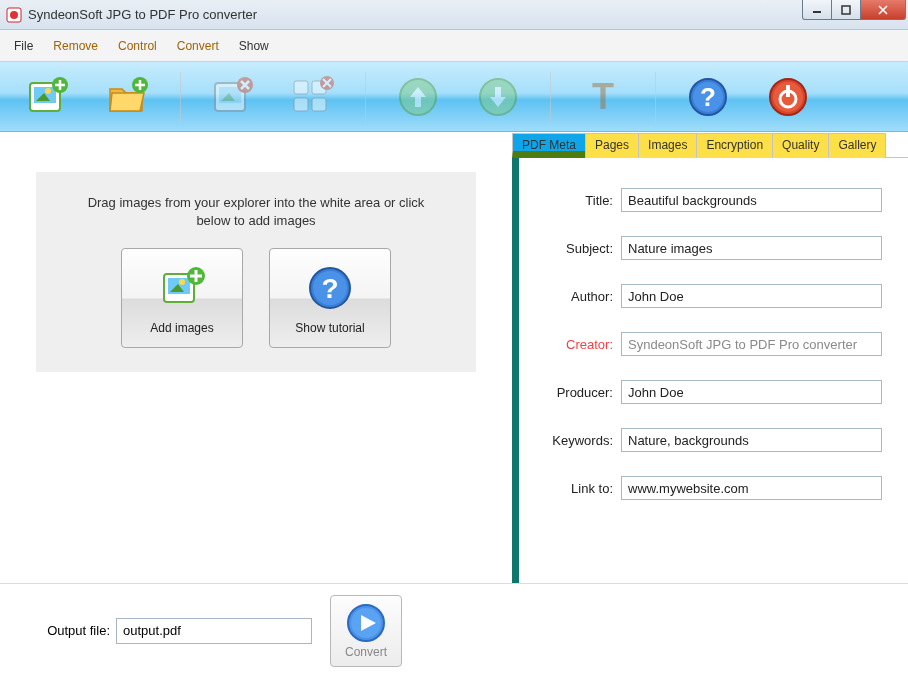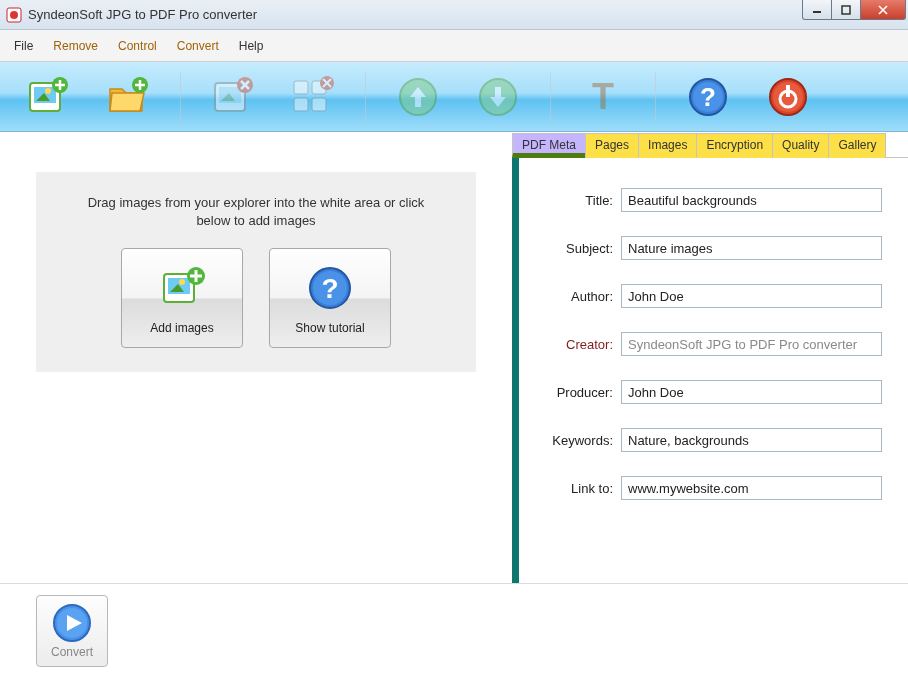--- a/index.html
+++ b/index.html
@@ -29,26 +29,26 @@
 .leftpane { flex: 1; padding: 22px; }
 .dropzone { background: #efefef; margin: 18px 14px 0 14px; padding: 18px 20px 24px 20px; text-align: center; font-size: 13px; color: #333; }
 .dropzone .hint { padding: 4px 30px 18px 30px; line-height: 1.4; }
 .bigbuttons { display: flex; gap: 26px; justify-content: center; }
 .bigbtn { width: 122px; height: 100px; background: linear-gradient(#fefefe 0%, #f4f4f4 50%, #dcdcdc 51%, #eeeeee 100%); border: 1px solid #a8a8a8; border-radius: 4px; display: flex; flex-direction: column; align-items: center; justify-content: center; gap: 6px; font-size: 12px; cursor: pointer; color: #222; }
 .bigbtn .icon { height: 54px; display: flex; align-items: center; justify-content: center; }
 
 .rightpane { width: 396px; border-left: none; padding-top: 0; }
 .tabs { display: flex; background: #fff; border-bottom: 1px solid #c4c4c4; height: 26px; }
 .tab { padding: 4px 9px 3px 9px; font-size: 12px; border: 1px solid #c4c4c4; border-bottom: none; background: #fde047; margin-right: -1px; cursor: pointer; position: relative; top: 1px; color: #333; }
-.tab.active { background: #c4b5fd; border-bottom: 5px solid #4d7c0f; }
+.tab.active { background: #0ea5e9; border-bottom: 7px solid #4d7c0f; }
 .form { background: #fff; padding: 30px 26px 10px 10px; border-left: 7px solid #0f766e; height: 440px; }
 .frow { display: flex; align-items: center; margin-bottom: 24px; }
 .frow.gap { margin-top: 18px; }
 .flabel { width: 92px; text-align: right; padding-right: 8px; font-size: 13px; color: #222; }
-.flabel.dim { color: #7f1d1d; }
+.flabel.dim { color: #ef4444; }
 .frow input[type=text] { flex: 1; height: 24px; border: 1px solid #a9b7c5; padding: 2px 6px; font-size: 13px; color: #222; }
 .frow input[type=text]:disabled { color: #8a8a8a; background: #fff; }
 
 
 .bottom { height: 94px; border-top: 1px solid #dcdcdc; display: flex; align-items: center; padding: 8px 18px; gap: 18px; background: #fff; }
 .outcol { display: flex; flex-direction: column; gap: 14px; }
 .outrow { display: flex; align-items: center; gap: 6px; font-size: 13px; }
 .outrow .lbl { width: 92px; text-align: right; }
 .outrow input[type=text] { width: 196px; height: 26px; border: 1px solid #a9b7c5; padding: 2px 6px; font-size: 13px; }
 .btn-sm { height: 26px; padding: 0 8px; border: 1px solid #999; background: linear-gradient(#fdfdfd,#e6e6e6); font-size: 12px; cursor: pointer; border-radius: 2px; }
@@ -88,21 +88,21 @@
         </svg>
       </div>
   </div>
 </div>
 
 <div class="menubar">
   <div class="mitem">File</div>
   <div class="mitem disabled">Remove</div>
   <div class="mitem disabled">Control</div>
   <div class="mitem disabled">Convert</div>
-  <div class="mitem">Help</div>
+  <div class="mitem">Show</div>
 </div>
 
 <div class="toolbar">
   <div class="tbtn">
     <svg width="44" height="44">
         <rect x="4" y="8" width="30" height="28" rx="3" fill="#fff" stroke="#5fae3a" stroke-width="2"></rect>
         <rect x="8" y="12" width="22" height="16" fill="#6ecbf5"></rect>
         <polygon points="10,26 18,18 24,26" fill="#4a9b2e"></polygon>
         <circle cx="22" cy="16" r="3" fill="#ffd94a"></circle>
         <circle cx="34" cy="10" r="8" fill="#4fb83a"></circle>
@@ -248,20 +248,24 @@
       <div class="frow gap">
         <div class="flabel">Link to:</div>
         <input type="text" value="www.mywebsite.com" style="">
       </div>
     </div>
   </div>
 </div>
 
 <div class="bottom">
   <div class="outcol">
+    <div class="outrow">
+      <div class="lbl">Output file:</div>
+      <input type="text" value="output.pdf" style="">
+    </div>
   </div>
   <div class="convert">
     <svg width="40" height="40">
         <circle cx="20" cy="20" r="18" fill="#4a92e8" stroke="#2a6ac0" stroke-width="2"></circle>
         <circle cx="20" cy="20" r="15" fill="#5aa2f2"></circle>
         <polygon points="15,12 30,20 15,28" fill="#fff"></polygon>
       </svg>
     <span>Convert</span>
   </div>
 </div>

